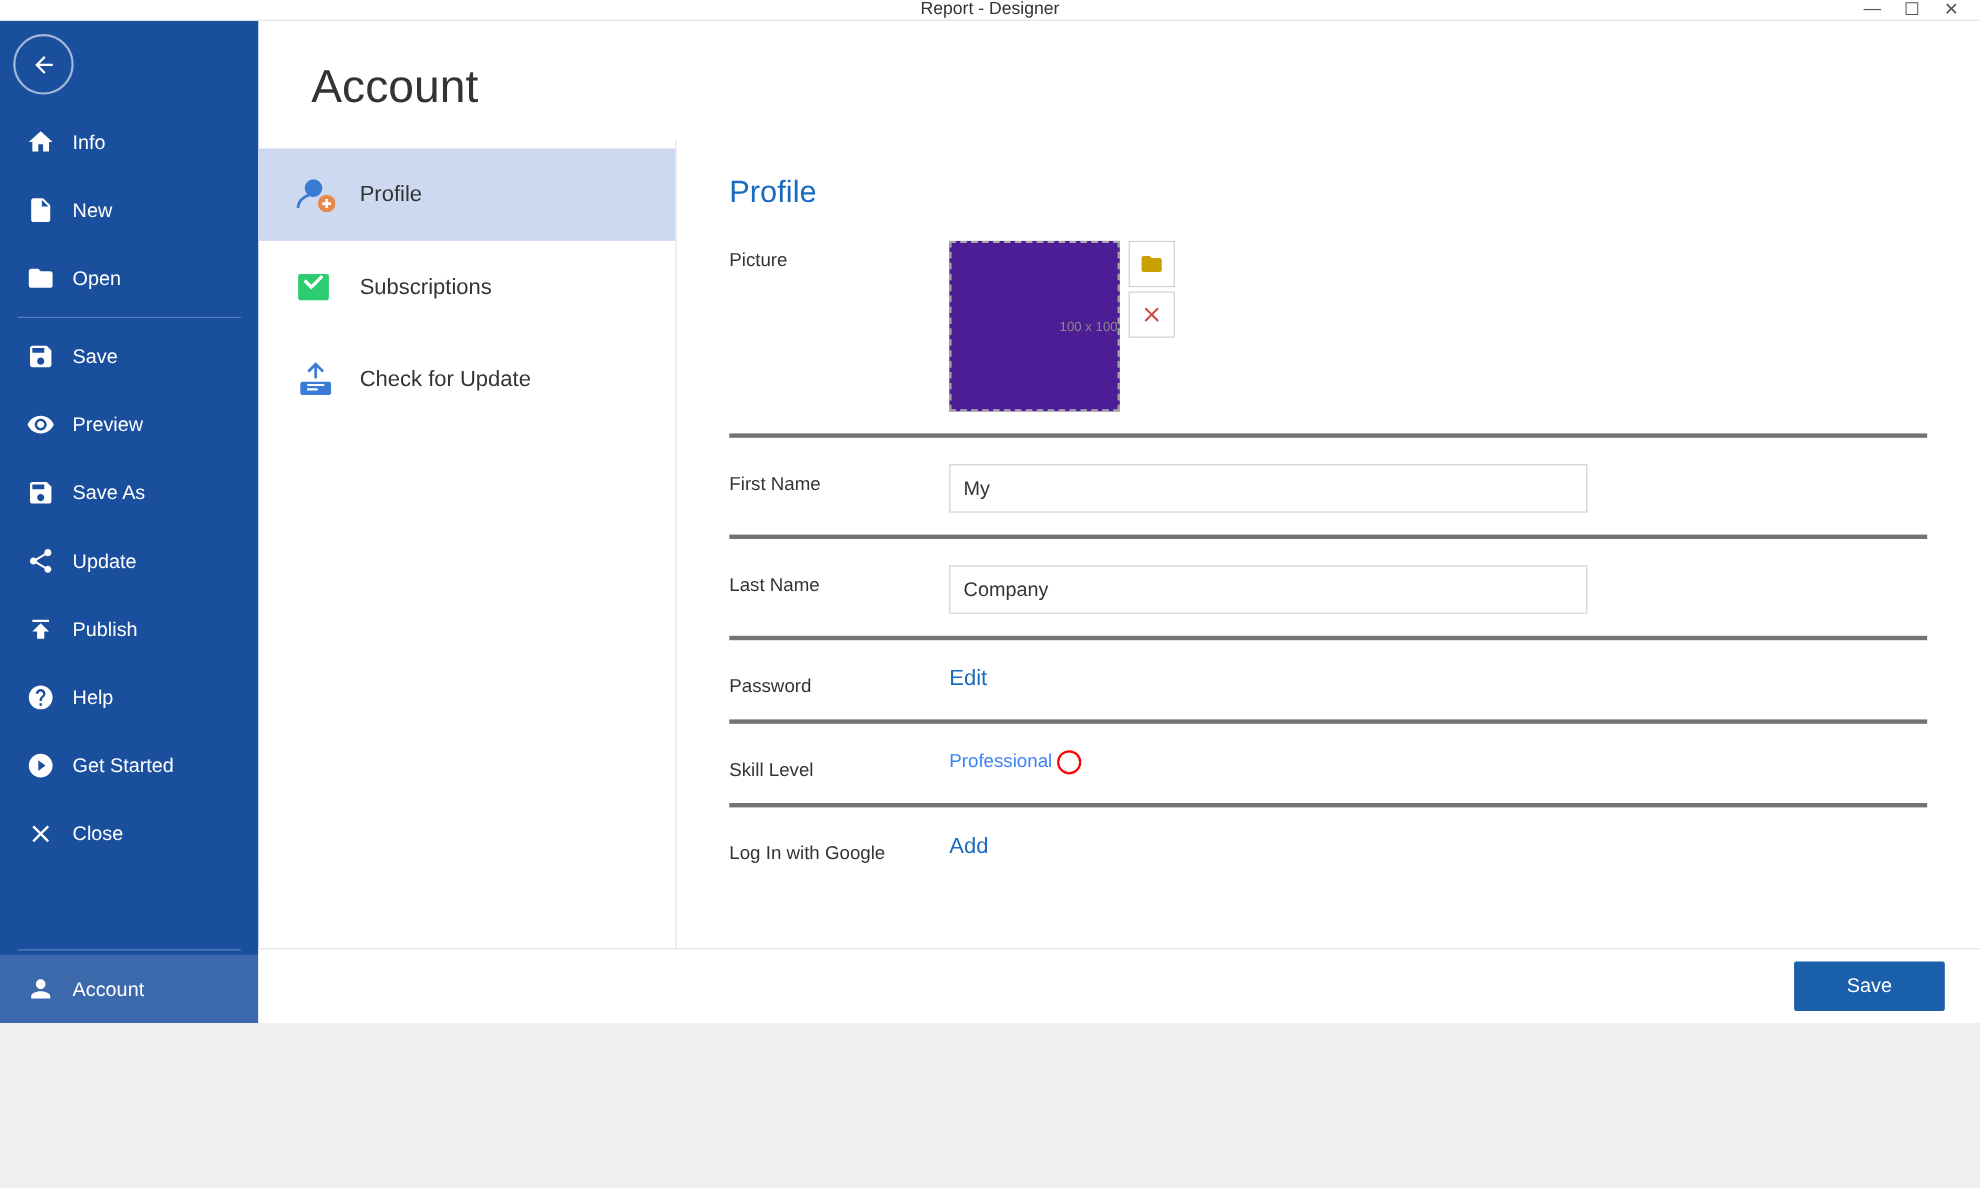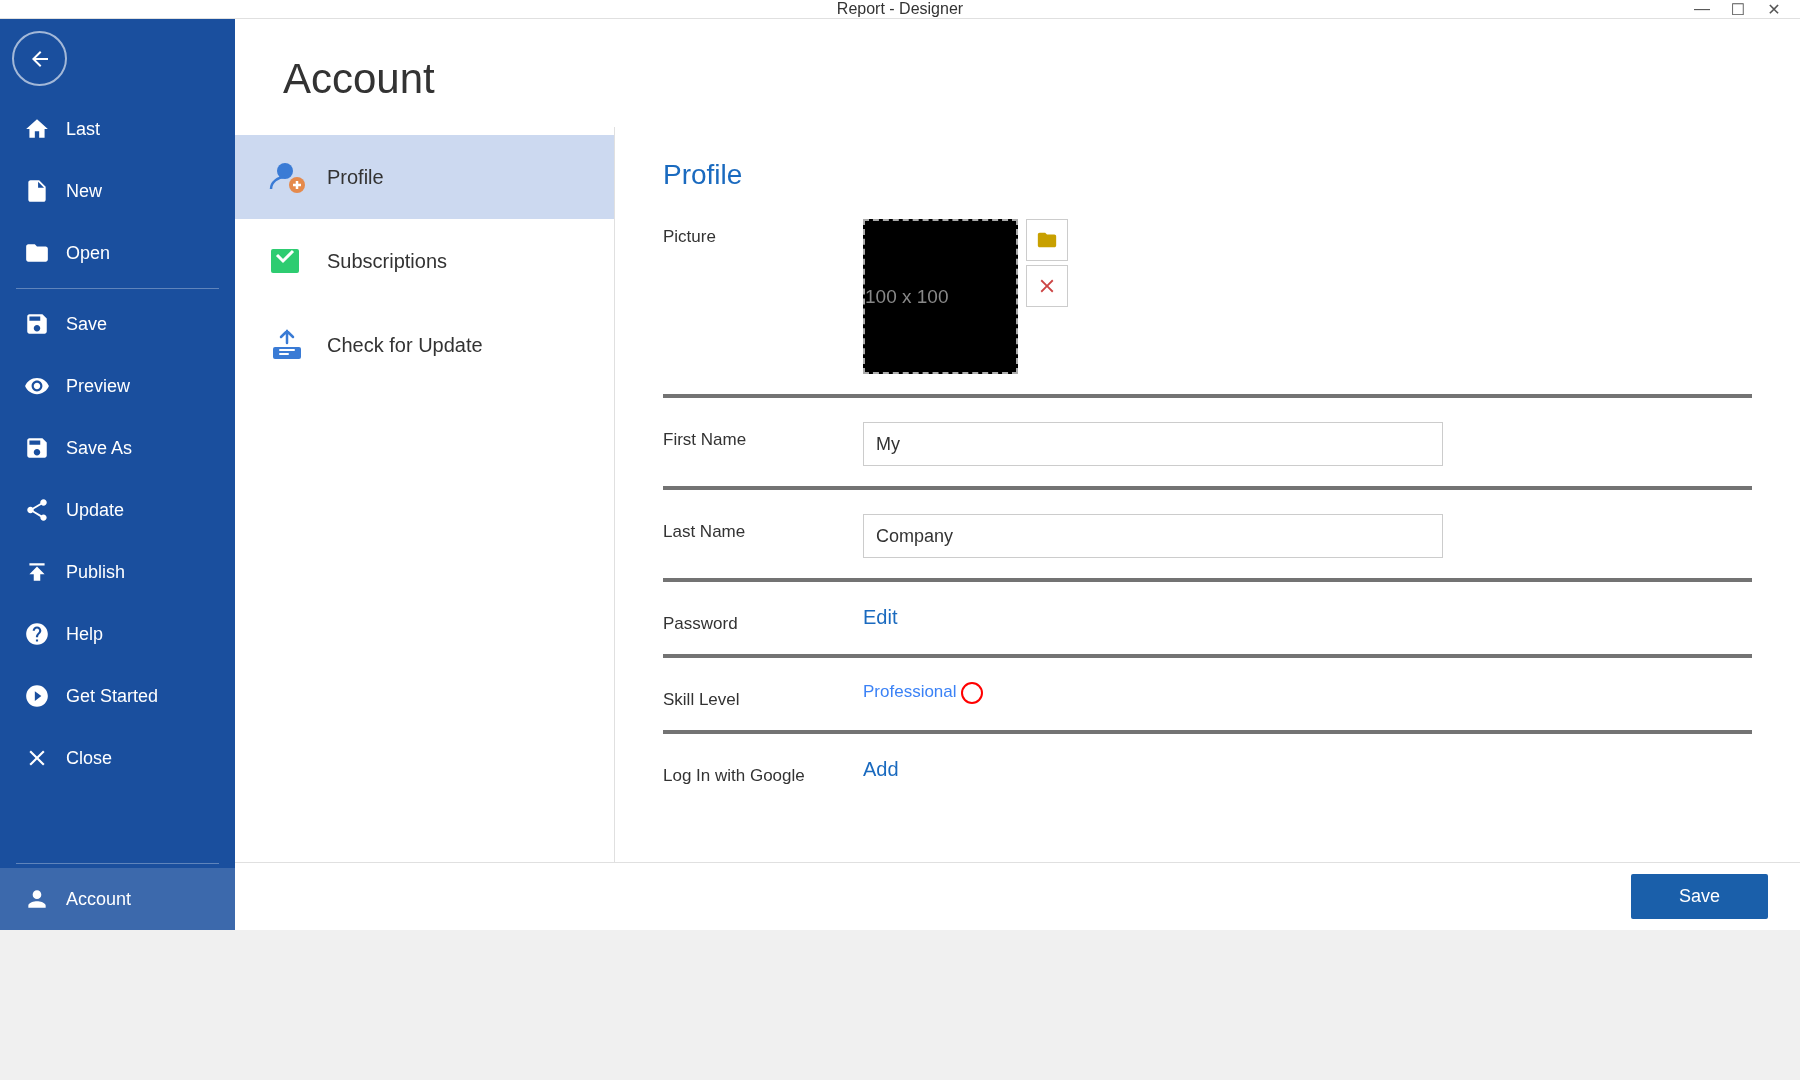--- a/index.html
+++ b/index.html
@@ -211,26 +211,26 @@
     .picture-area {
       display: flex;
       align-items: flex-start;
       gap: 8px;
     }
 
     .picture-box {
       width: 155px;
       height: 155px;
       border: 2px dashed #aaa;
-      background: #000000;
-      display: flex;
-      align-items: center;
-      justify-content: flex-start;
+      background: #4c1d95;
+      display: flex;
+      align-items: center;
+      justify-content: flex-end;
       color: #888;
-      font-size: 19px;
+      font-size: 12px;
     }
 
     .picture-buttons {
       display: flex;
       flex-direction: column;
       gap: 4px;
     }
 
     .picture-btn {
       width: 42px;
@@ -324,21 +324,21 @@
       <div class="sidebar-back">
         <svg viewBox="0 0 24 24">
           <path d="M20 11H7.83l5.59-5.59L12 4l-8 8 8 8 1.41-1.41L7.83 13H20v-2z"></path>
         </svg>
       </div>
 
       <div class="sidebar-item">
         <svg viewBox="0 0 24 24">
           <path d="M10 20v-6h4v6h5v-8h3L12 3 2 12h3v8z"></path>
         </svg>
-        <span>Last</span>
+        <span>Info</span>
       </div>
 
       <div class="sidebar-item">
         <svg viewBox="0 0 24 24">
           <path d="M14 2H6c-1.1 0-2 .9-2 2v16c0 1.1.9 2 2 2h12c1.1 0 2-.9 2-2V8l-6-6zm-1 7V3.5L18.5 9H13z"></path>
         </svg>
         <span>New</span>
       </div>
 
       <div class="sidebar-item">

